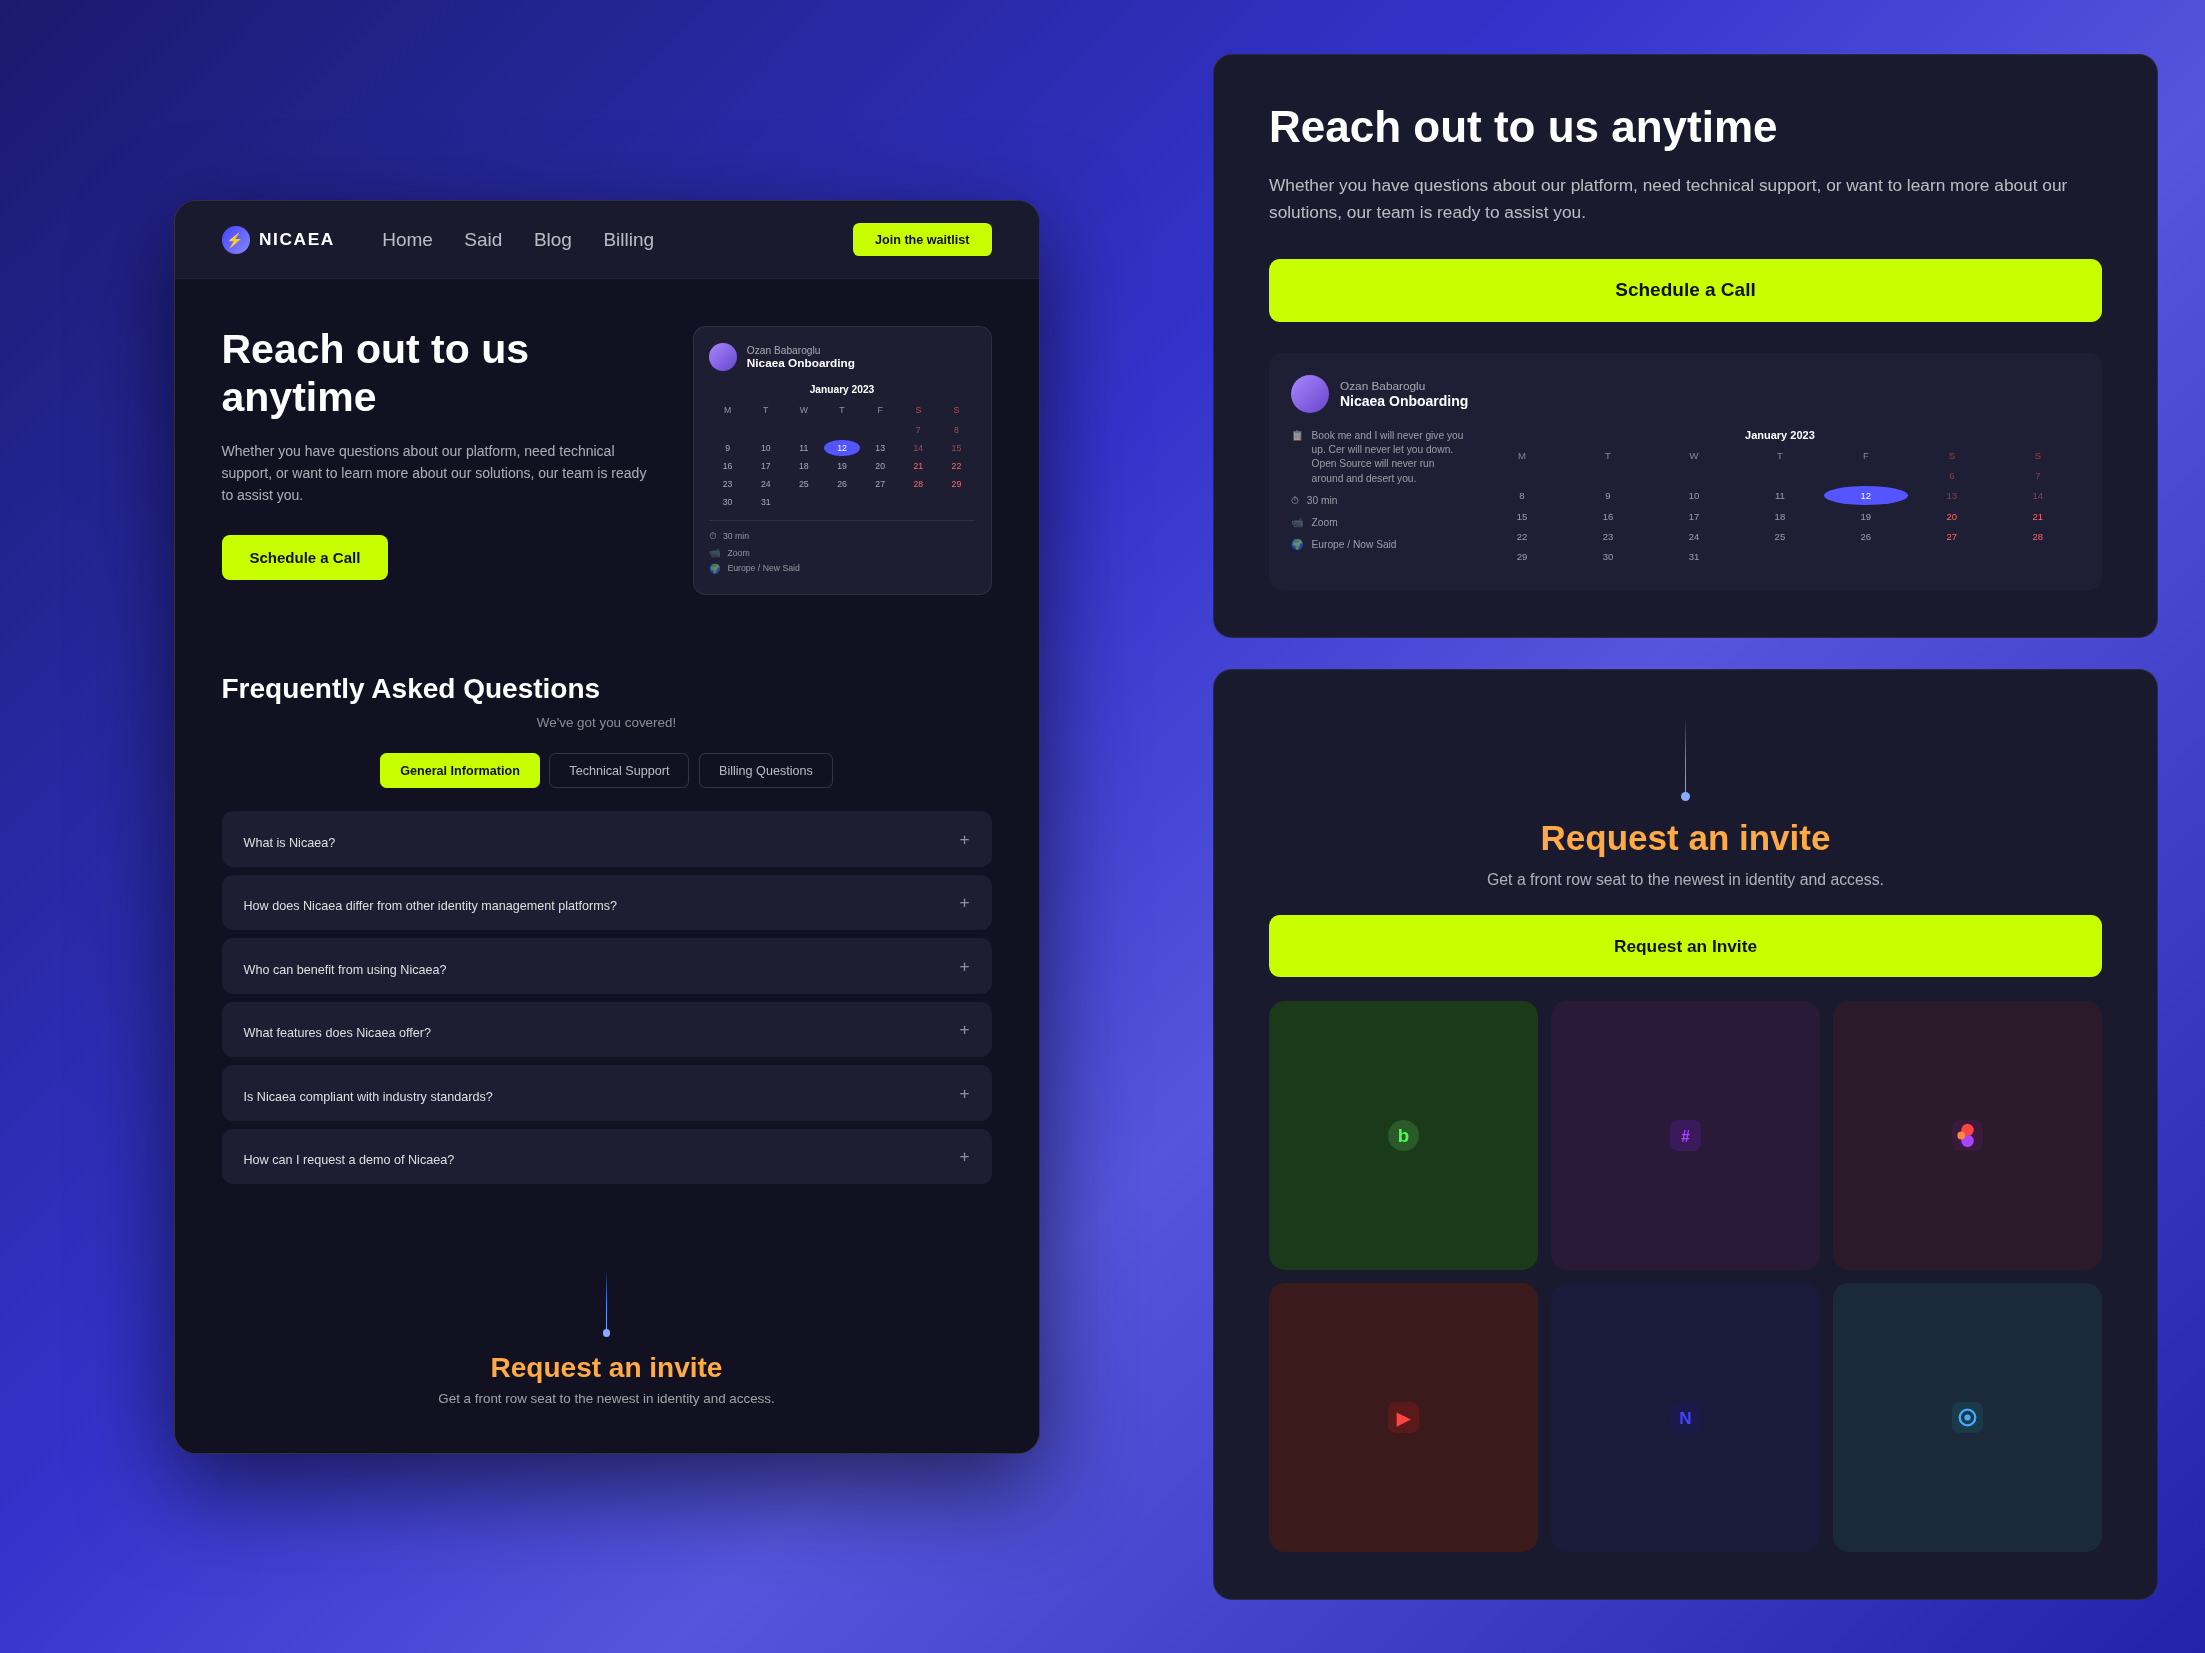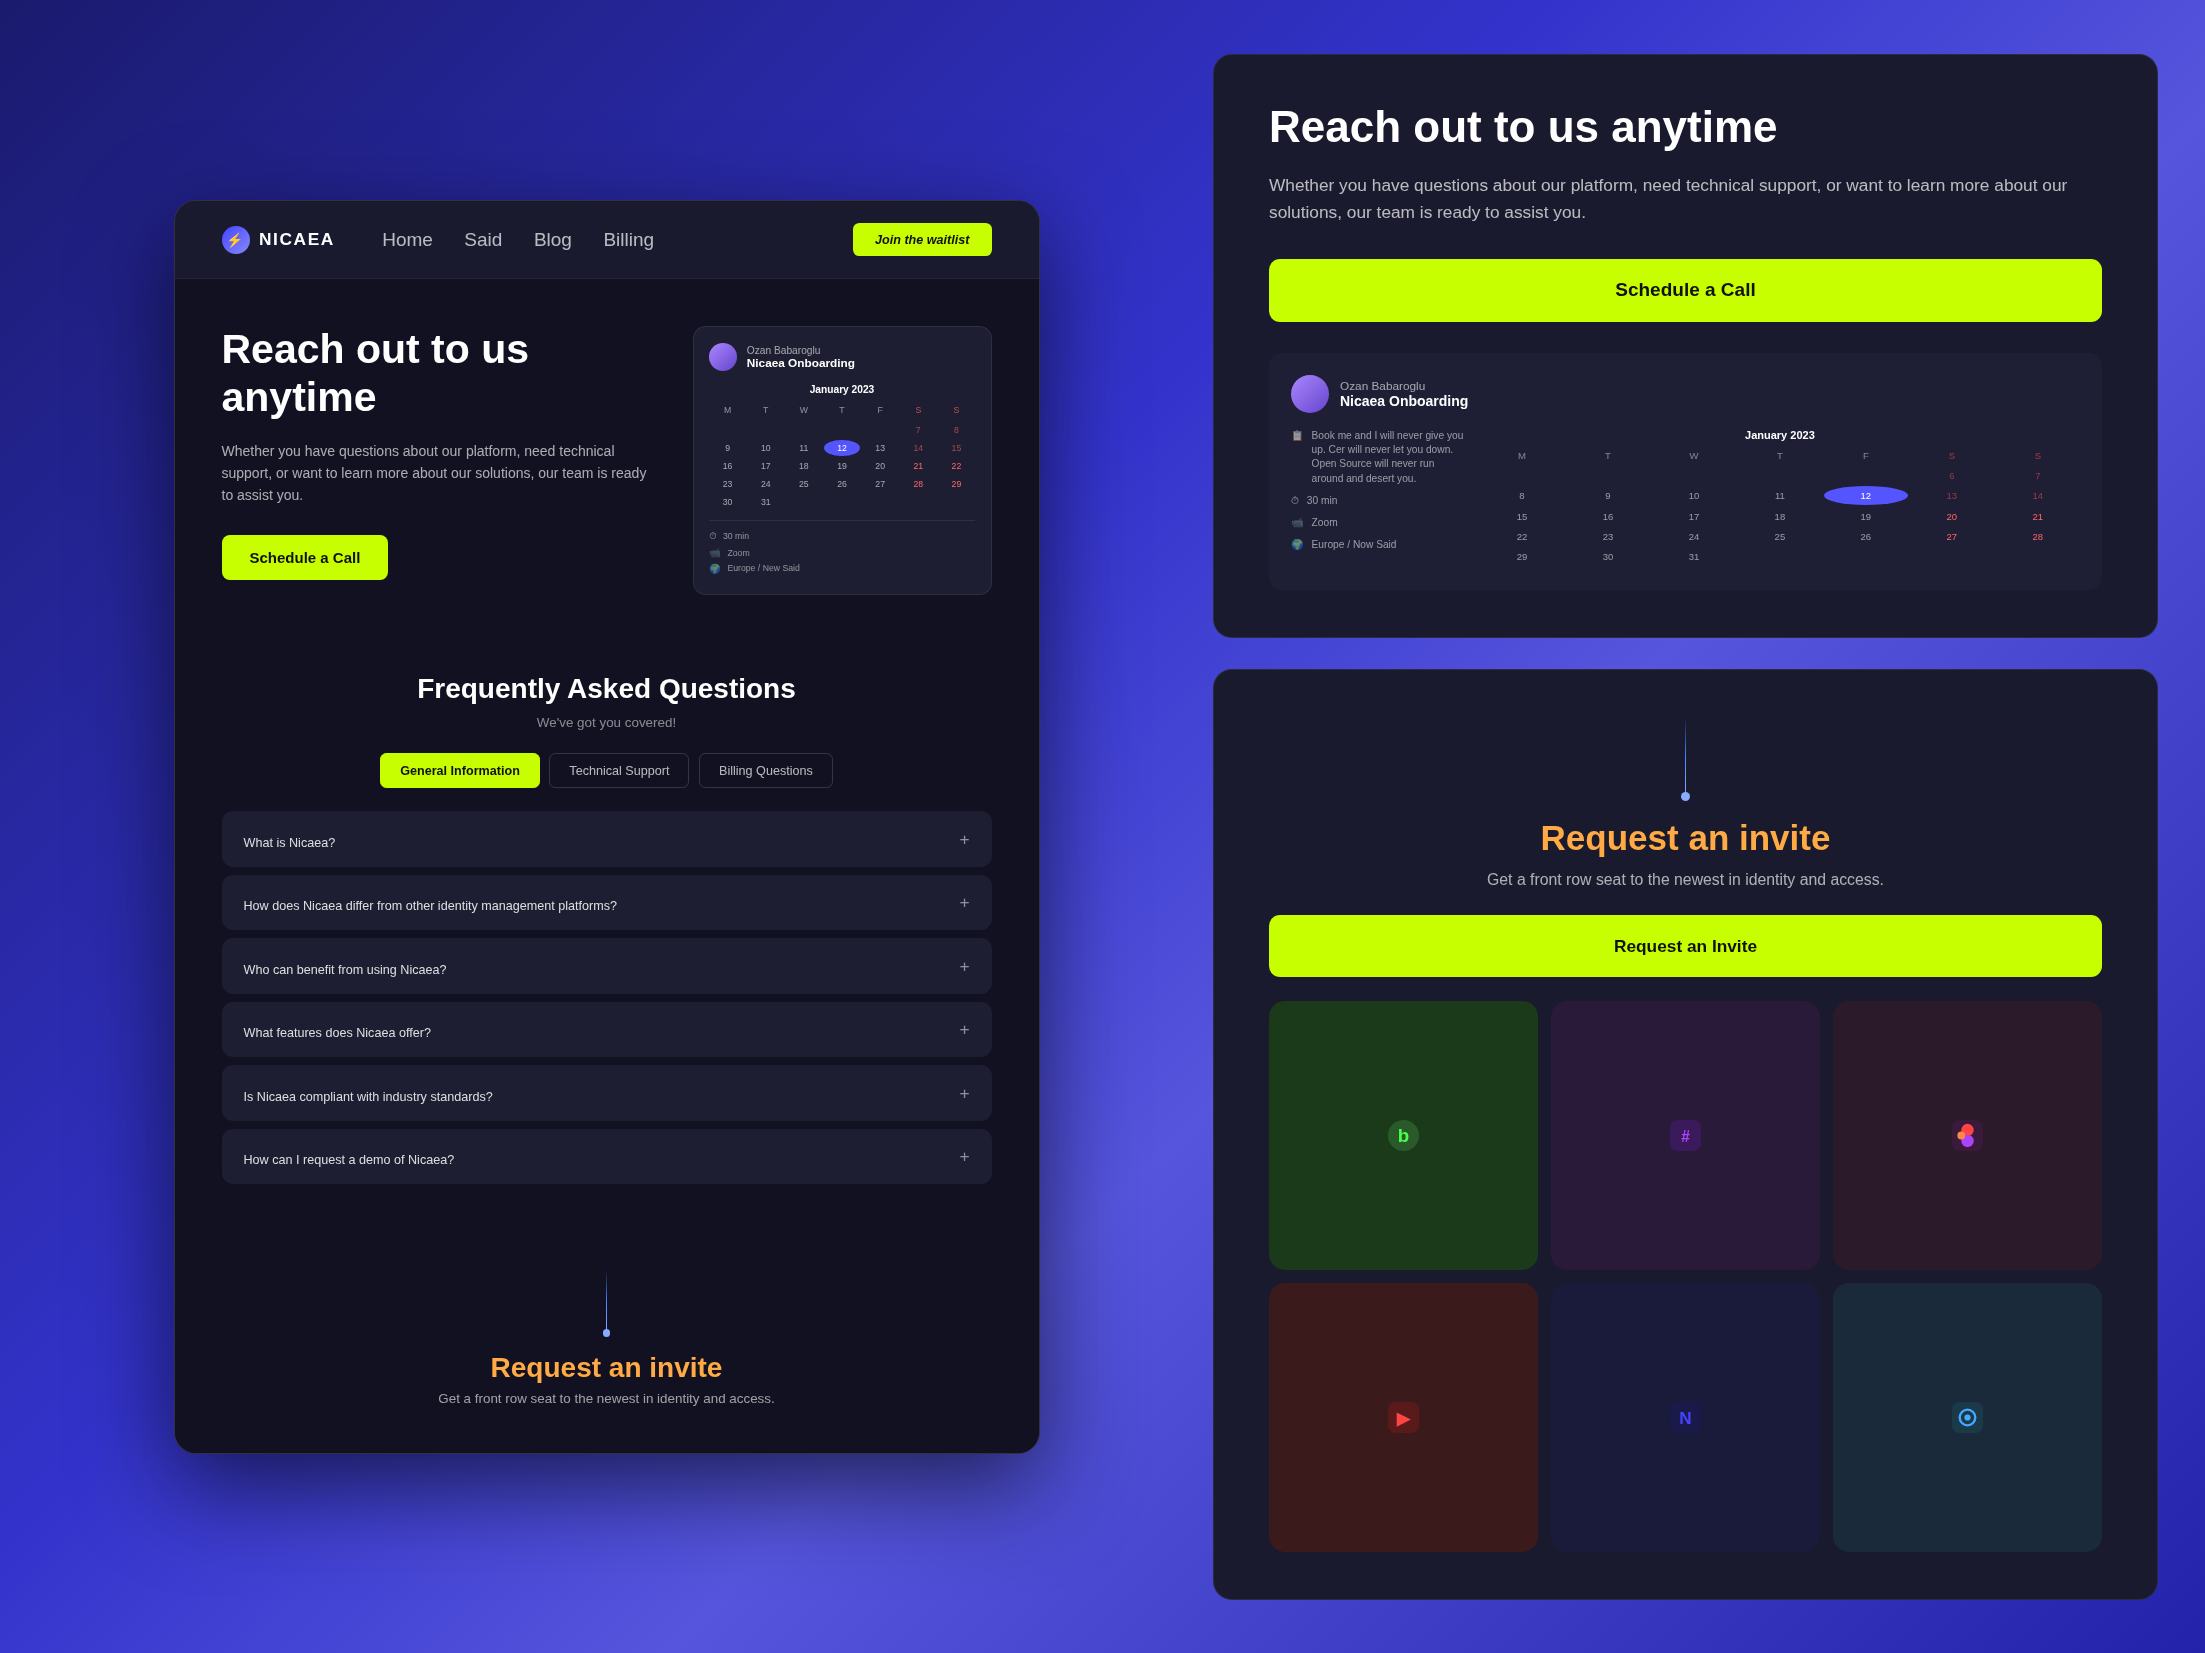--- a/index.html
+++ b/index.html
@@ -77,21 +77,20 @@
     .nav-cta {
       margin-left: auto;
       background: #c8ff00;
       color: #111;
       padding: 9.5px 22px;
       border-radius: 6.3px;
       font-size: 12.6px;
       font-weight: 600;
       border: none;
       cursor: pointer;
-      font-style: italic;
     }
 
     
     .hero {
       background: #111122;
       padding: 47px 47px 39px;
       display: flex;
       gap: 31.5px;
       align-items: flex-start;
     }
@@ -210,21 +209,21 @@
     .cal-detail-icon {
       font-size: 9.5px;
     }
 
     
     .faq-section {
       background: #111122;
       padding: 39px 47px;
     }
     .faq-title {
-      text-align: center;
+      text-align: left;
       color: white;
       font-size: 28px;
       font-weight: 700;
       margin-bottom: 9.5px;
     }
     .faq-subtitle {
       text-align: center;
       color: rgba(255,255,255,0.5);
       font-size: 13.4px;
       margin-bottom: 23.6px;

